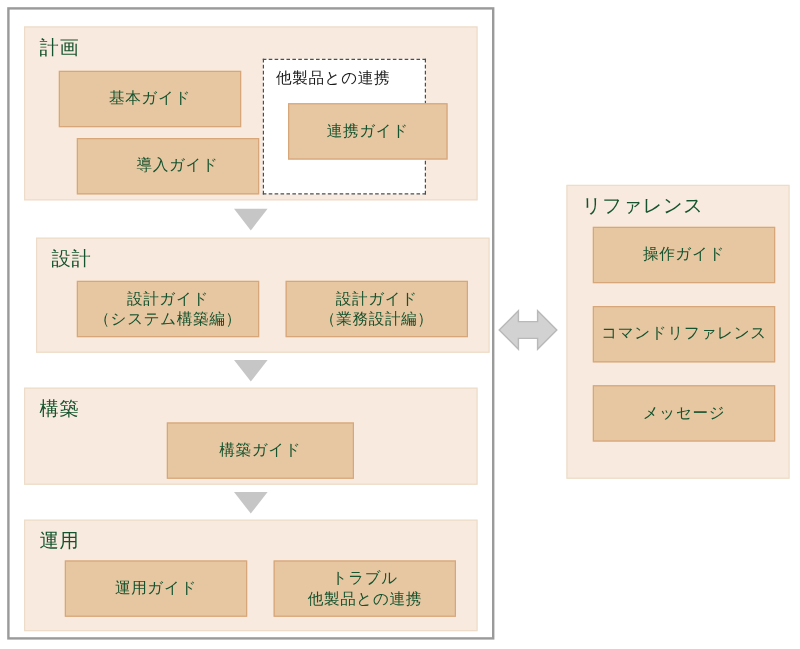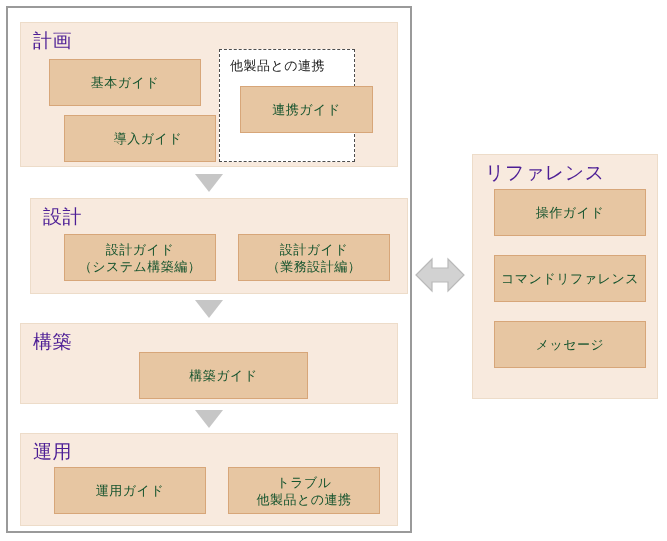--- a/index.html
+++ b/index.html
@@ -39,24 +39,24 @@
   .phase {
     position: absolute;
     background: #f8eade;
     border: 1px solid #eddcc9;
     box-sizing: border-box;
   }
   .phase-title {
     position: absolute;
     left: 12px;
     top: 9px;
-    font-size: 19px;
+    font-size: 16px;
     line-height: 16px;
     letter-spacing: 0.5px;
-    color: #4c1d95;
+    color: #14532d;
     white-space: nowrap;
   }
 
   
   .item {
     position: absolute;
     background: #e7c6a2;
     border: 1px solid #d7a679;
     box-sizing: border-box;
     display: flex;
@@ -149,21 +149,21 @@
 
       <div class="item" style="left:207px; top:35px; width:152px; height:47px;">設計ガイド
 （業務設計編）</div>
     </div>
 
     <div class="down-arrow" style="left:187px; top:292px;"></div>
 
     <div class="phase" style="left:12px; top:315px; width:378px; height:81px;">
       <div class="phase-title">構築</div>
 
-      <div class="item" style="left:118px; top:28px; width:169px; height:47px;text-align:right;">構築ガイド</div>
+      <div class="item" style="left:118px; top:28px; width:156px; height:47px;text-align:right;">構築ガイド</div>
     </div>
 
     <div class="down-arrow" style="left:187px; top:402px;"></div>
 
     <div class="phase" style="left:12px; top:425px; width:378px; height:93px;">
       <div class="phase-title">運用</div>
 
       <div class="item" style="left:33px; top:33px; width:152px; height:47px;">運用ガイド</div>
 
       <div class="item" style="left:207px; top:33px; width:152px; height:47px;">トラブル

